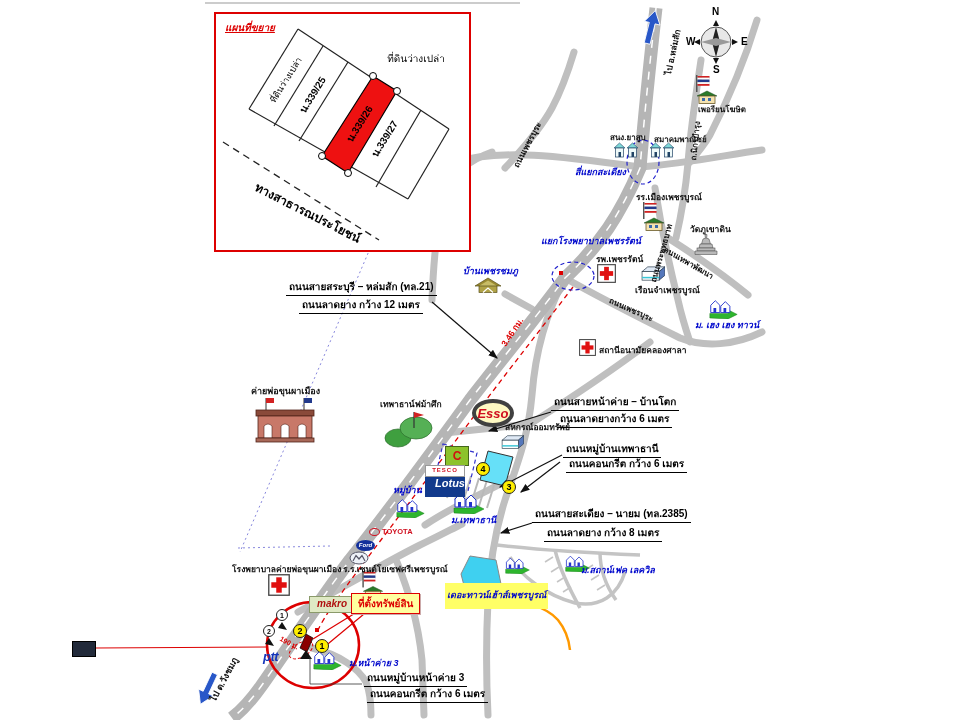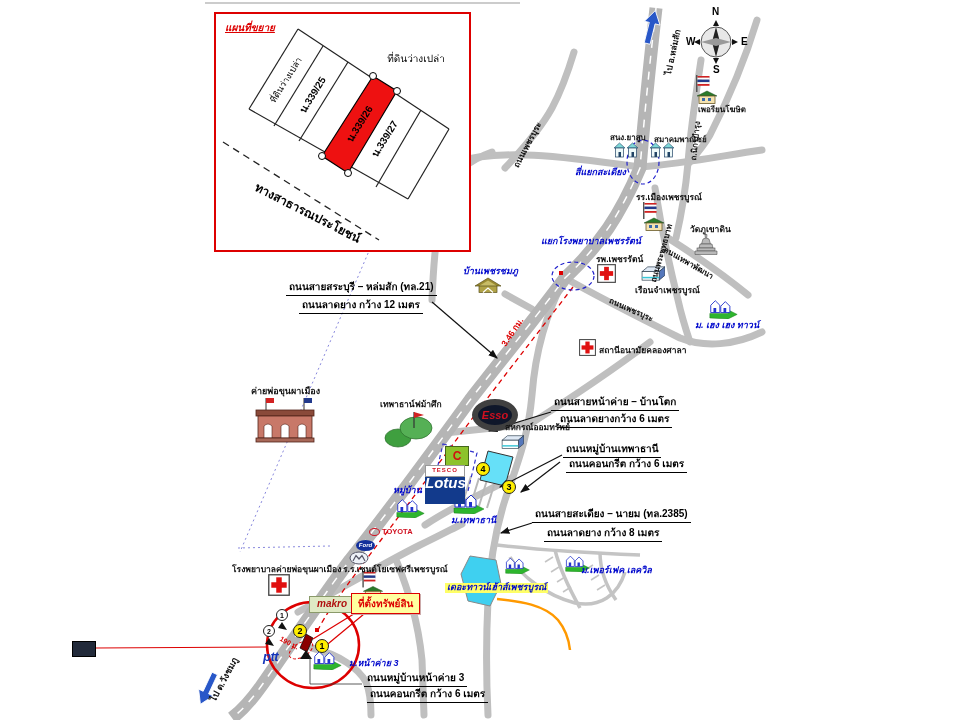--- a/index.html
+++ b/index.html
@@ -26,37 +26,37 @@
          color:#dd0000;font-weight:bold;font-size:10px;padding:2px 6px;white-space:nowrap;box-shadow:1px 1px 0 #caa}
   .legend{position:absolute;left:600px;top:646px;width:164px;height:68px;background:#fff;
          border:1.5px solid #111;box-shadow:2px 2px 0 #aaa;box-sizing:border-box}
   .legend-row{position:absolute;left:12px;display:flex;align-items:center;gap:9px}
   .legend-row span{font-size:10.5px;font-weight:bold;color:#000;white-space:nowrap}
   .lg-sq{width:13px;height:13px;border:1px solid #000;
          background:repeating-linear-gradient(45deg,#e01010 0 2px,#a00000 2px 4px)}
   .lg-ci{width:14px;height:14px;border-radius:50%;background:#ffee00;border:1.5px solid #777;box-sizing:border-box}
   .compass{position:absolute;left:686px;top:6px;width:62px;height:68px}
   .compass b{position:absolute;font-size:10px;color:#000}
-  .townhl{background:#ffff66;padding:0 2px}
+  .townhl{background:#ffff66;padding:8px 2px}
   .makro{position:absolute;left:309px;top:596px;width:44px;height:15px;background:#dfe9c4;
          border:1px solid #8a9a6a;color:#b01010;font-weight:bold;font-style:italic;font-size:10px;
          text-align:center;line-height:14px}
   .ptt{position:absolute;left:263px;top:649px;color:#1536bb;font-weight:bold;font-style:italic;
        font-size:13px;letter-spacing:-0.5px}
-  .esso{position:absolute;left:472px;top:399px;width:34px;height:20px;border:6px solid #404040;
-        border-radius:50%;background:#0f172a;color:#d01020;font-weight:bold;font-style:italic;
-        font-size:11px;display:flex;align-items:center;justify-content:center}
+  .esso{position:absolute;left:472px;top:399px;width:34px;height:20px;border:4px solid #404040;
+        border-radius:50%;background:#fef9c3;color:#d01020;font-weight:bold;font-style:italic;
+        font-size:13px;display:flex;align-items:center;justify-content:center}
   .bigc{position:absolute;left:445px;top:446px;width:22px;height:18px;background:#8cc22c;
         border:1px solid #44661c;color:#d01010;font-weight:bold;font-size:12px;
         display:flex;align-items:center;justify-content:center}
   .tesco{position:absolute;left:425px;top:465px;width:40px}
   .tesco .t1{height:10px;background:#fff;border:1px solid #999;color:#d01020;font-weight:bold;
         font-size:6px;text-align:center;line-height:9px;letter-spacing:1px}
-  .tesco .t2{height:27px;background:#123a8c;color:#fff;font-weight:bold;font-style:italic;
-        font-size:15px;text-align:center;line-height:12px}
+  .tesco .t2{height:20px;background:#123a8c;color:#fff;font-weight:bold;font-style:italic;
+        font-size:11px;text-align:right;line-height:12px}
   .toyota{position:absolute;left:369px;top:527px;display:flex;align-items:center;gap:2px;
         color:#d01020;font-weight:bold;font-size:7.5px}
   .toyota .tlogo{width:11px;height:8px;border:1.5px solid #d01020;border-radius:50%;box-sizing:border-box}
   .ford{position:absolute;left:356px;top:540px;width:19px;height:11px;background:#13309c;border-radius:50%;
         color:#fff;font-style:italic;font-weight:bold;font-size:6px;text-align:center;line-height:11px}
   .darkbox{position:absolute;left:72px;top:641px;width:22px;height:14px;background:#222a3a;border:1px solid #000}
 </style>
 </head>
 <body>
 
@@ -348,21 +348,21 @@
   <div class="lbl f9" style="left:251px;top:387px">ค่ายพ่อขุนผาเมือง</div>
   <div class="lbl f85" style="left:380px;top:400px">เทพาธาน์ฟม้าศึก</div>
   <div class="lbl f85" style="left:505px;top:423px">สหกรณ์ออมทรัพย์</div>
   <div class="lbl f9 blue" style="left:393px;top:486px">หมู่บ้าน</div>
   <div class="lbl f9 blue" style="left:451px;top:516px">ม.เทพาธานี</div>
   <div class="lbl f85" style="left:232px;top:565px">โรงพยาบาลค่ายพ่อขุนผาเมือง</div>
   <div class="lbl f85" style="left:343px;top:565px">ร.ร.เซนต์โยเซฟศรีเพชรบูรณ์</div>
   <div class="lbl f9 blue" style="left:349px;top:659px">ม.หน้าค่าย 3</div>
   <div class="lbl f9 rot" style="left:209px;top:699px;transform:rotate(-62deg)">ไป ต.วังชมภู</div>
   <div class="lbl f9 blue townhl" style="left:445px;top:583px">เดอะทาวน์เฮ้าส์เพชรบูรณ์</div>
-  <div class="lbl f9 blue" style="left:581px;top:566px">ม.เพอร์เฟค เลควิล</div>
+  <div class="lbl f9 blue" style="left:581px;top:566px">ม.สถาน์เฟค เลควิล</div>
   <div class="lbl rot redtxt" style="left:282px;top:635px;font-size:7px;transform:rotate(28deg)">190 ม.</div>
 
   <div class="spec" style="left:286px;top:279px">ถนนสายสระบุรี – หล่มสัก (ทล.21)</div>
   <div class="spec" style="left:299px;top:297px">ถนนลาดยาง กว้าง 12 เมตร</div>
   <div class="spec" style="left:551px;top:394px">ถนนสายหน้าค่าย – บ้านโตก</div>
   <div class="spec" style="left:557px;top:411px">ถนนลาดยางกว้าง 6 เมตร</div>
   <div class="spec" style="left:563px;top:441px">ถนนหมู่บ้านเทพาธานี</div>
   <div class="spec" style="left:566px;top:456px">ถนนคอนกรีต กว้าง 6 เมตร</div>
   <div class="spec" style="left:532px;top:506px">ถนนสายสะเดียง – นายม (ทล.2385)</div>
   <div class="spec" style="left:544px;top:525px">ถนนลาดยาง กว้าง 8 เมตร</div>

